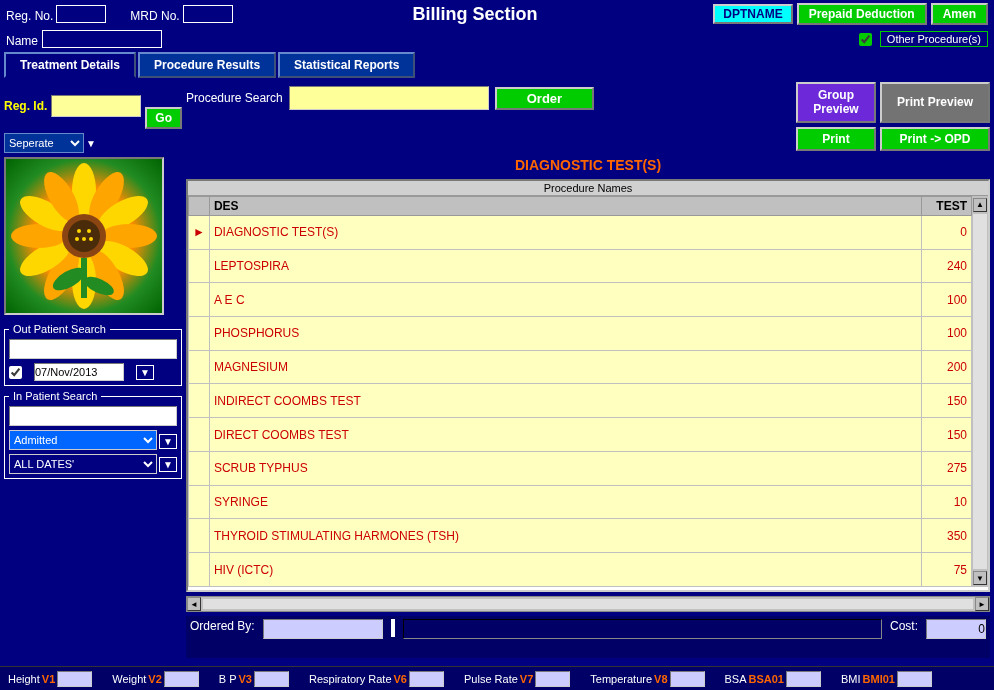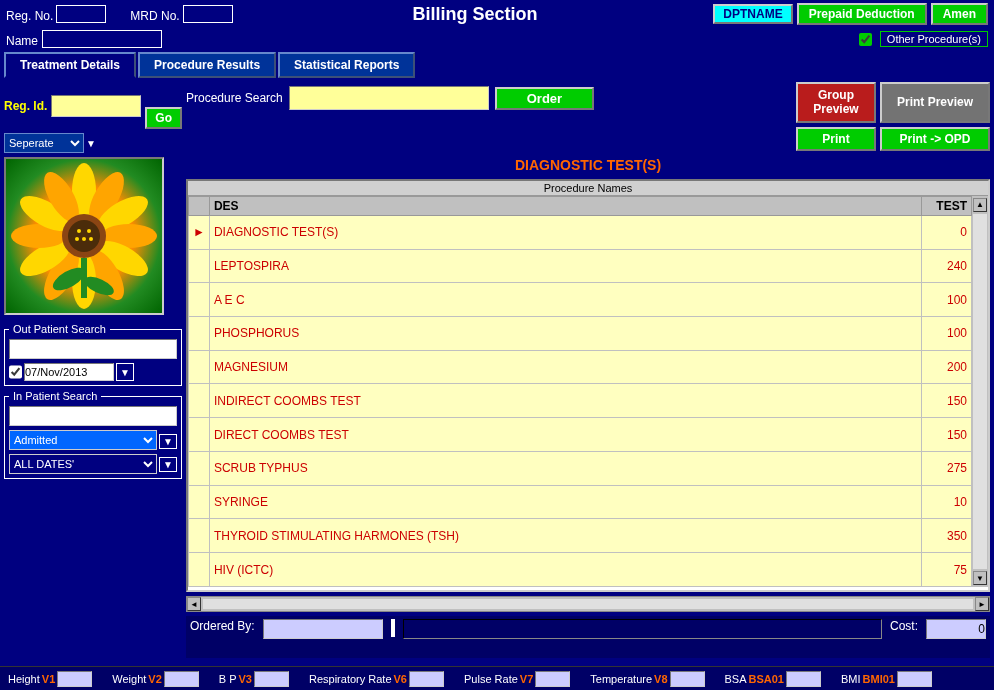--- a/index.html
+++ b/index.html
@@ -215,21 +215,22 @@
       background: white;
       border: 1px inset #ccc;
       color: black;
       width: 100%;
       height: 20px;
       font-size: 11px;
       margin-bottom: 4px;
     }
     .date-row {
       display: flex;
-      gap: 2px;
+      align-items: center;
+      gap: 12px;
     }
     .date-checkbox { accent-color: white; }
     .date-input {
       background: white;
       border: 1px inset #ccc;
       color: black;
       width: 90px;
       height: 18px;
       font-size: 11px;
     }
@@ -294,21 +295,21 @@
     .order-btn {
       background: #00CC00;
       color: white;
       font-weight: bold;
       border: 2px outset #ccc;
       padding: 2px 30px;
       font-size: 13px;
       cursor: pointer;
     }
     .group-preview-btn {
-      background: #b91c1c;
+      background: #6d28d9;
       color: white;
       font-weight: bold;
       border: 2px outset #ccc;
       padding: 4px 8px;
       font-size: 12px;
       cursor: pointer;
       text-align: center;
       width: 80px;
       line-height: 1.2;
     }

